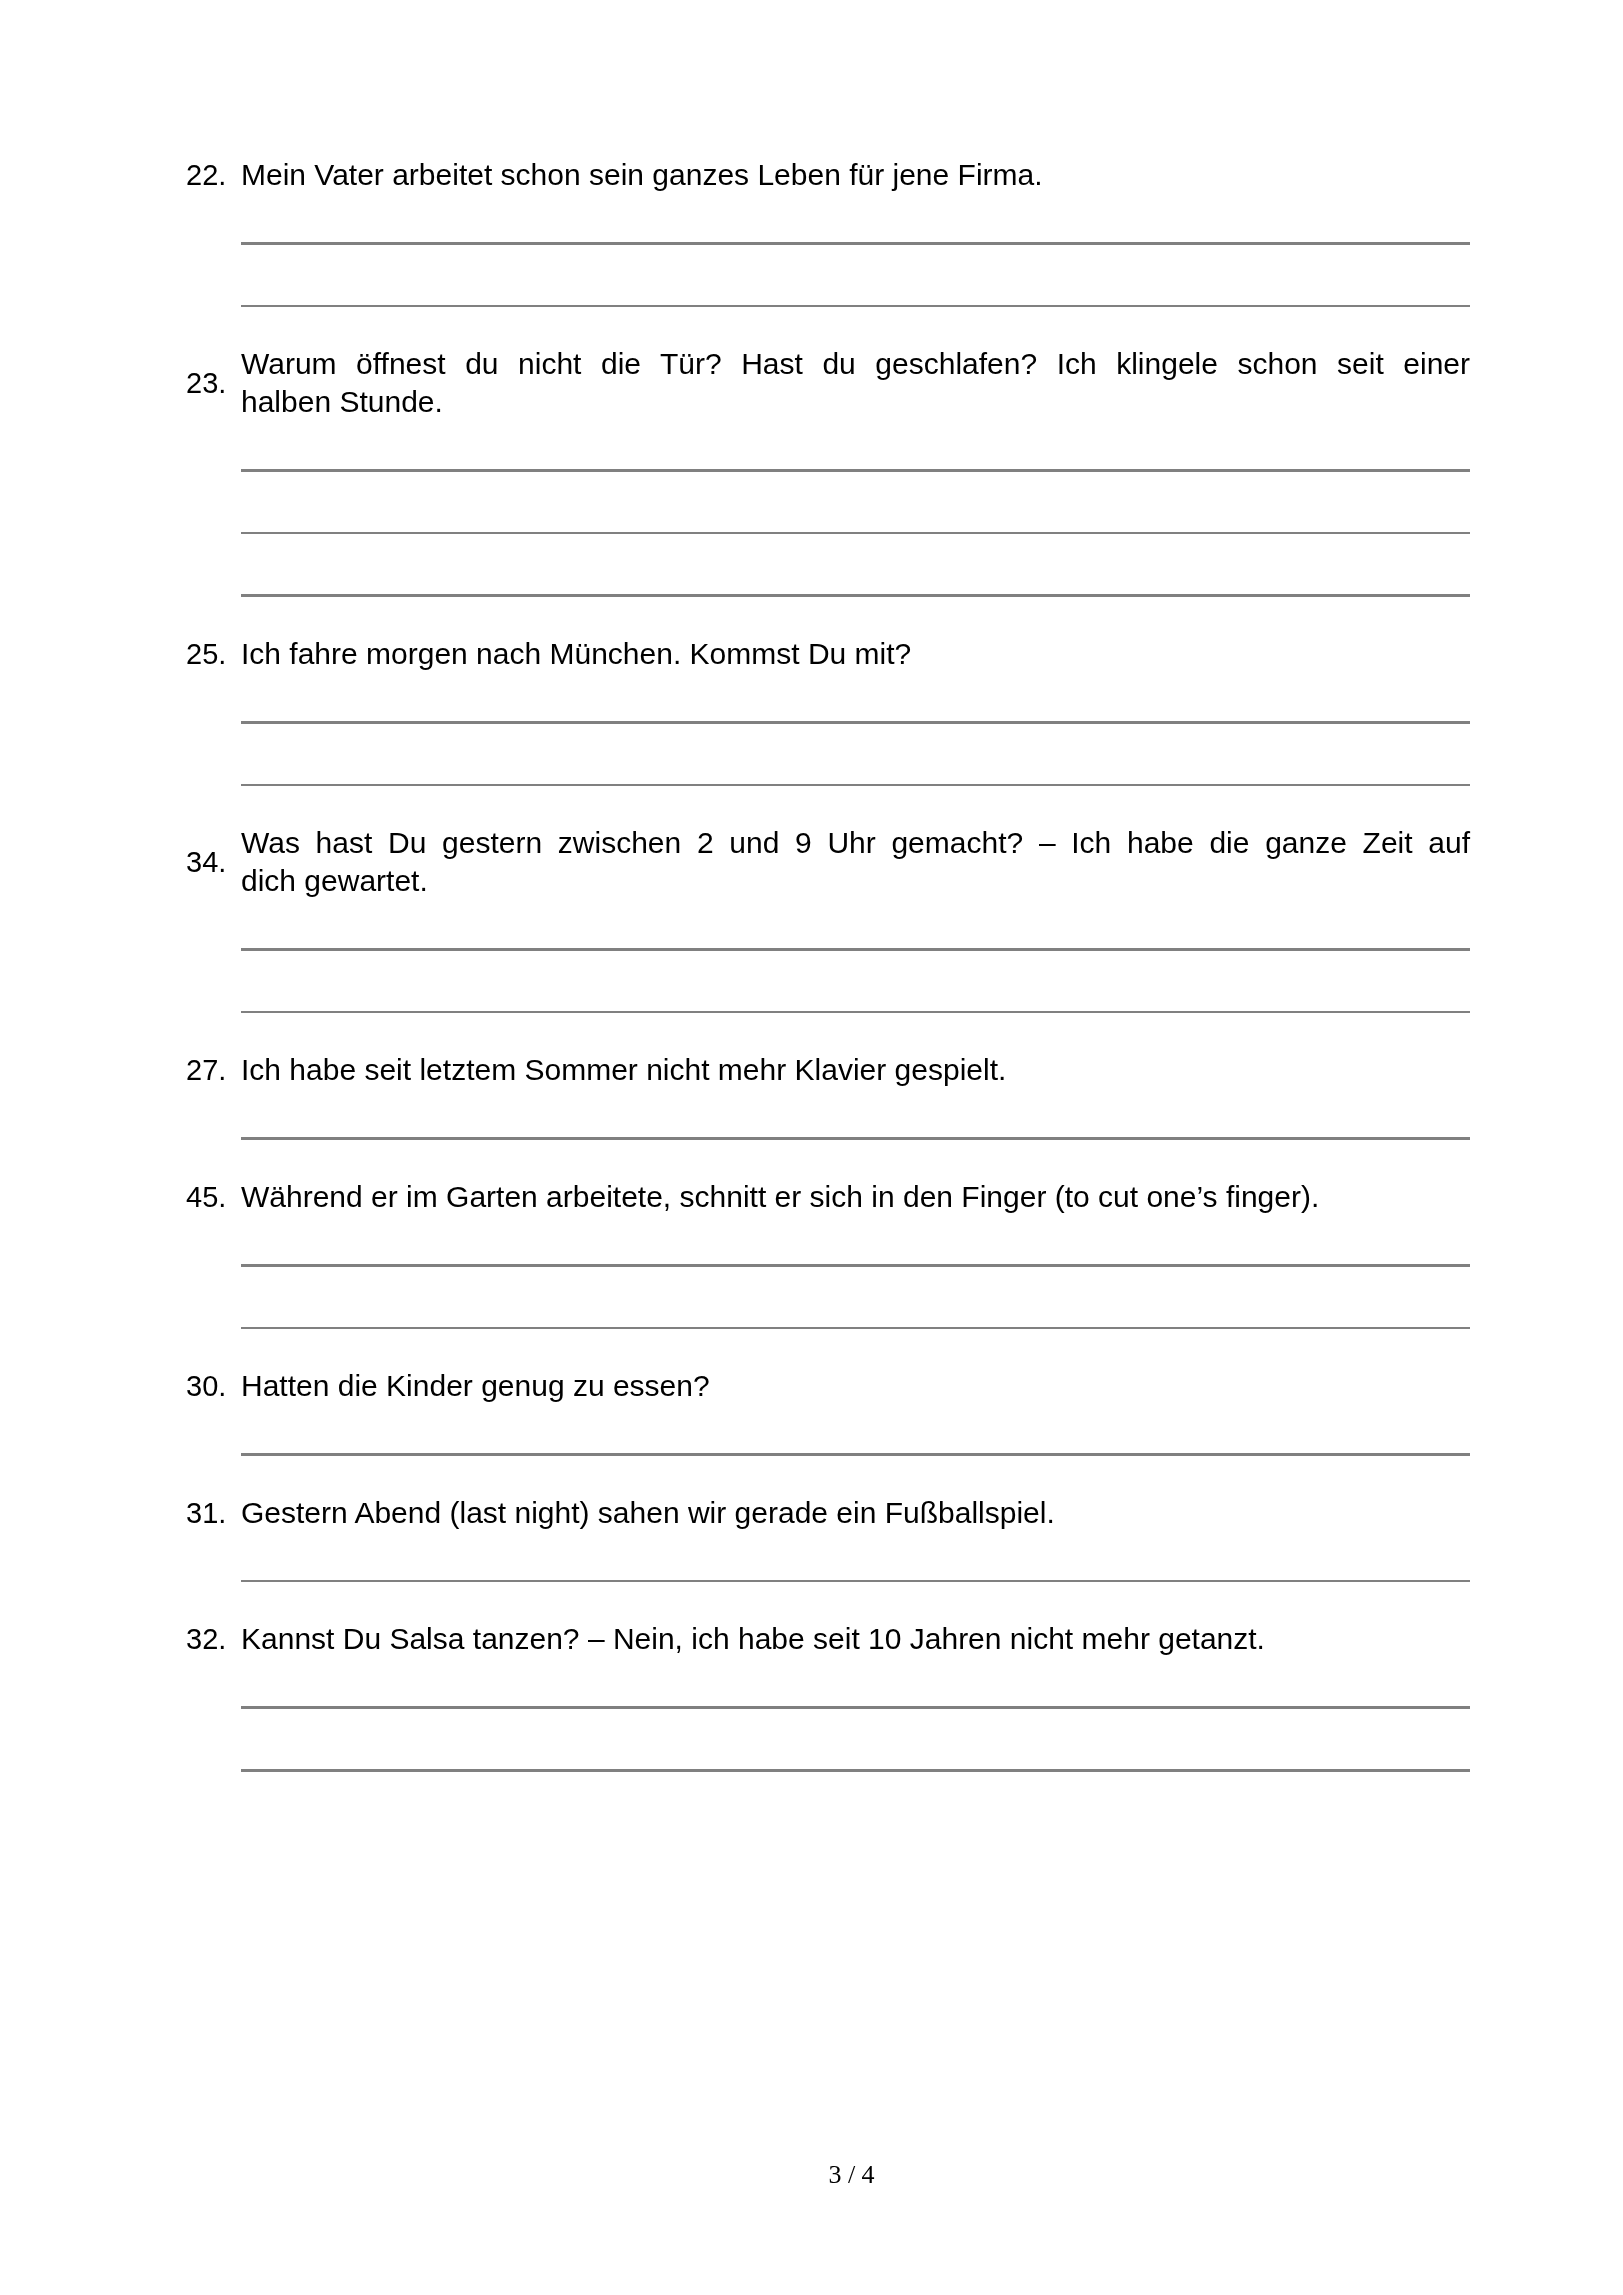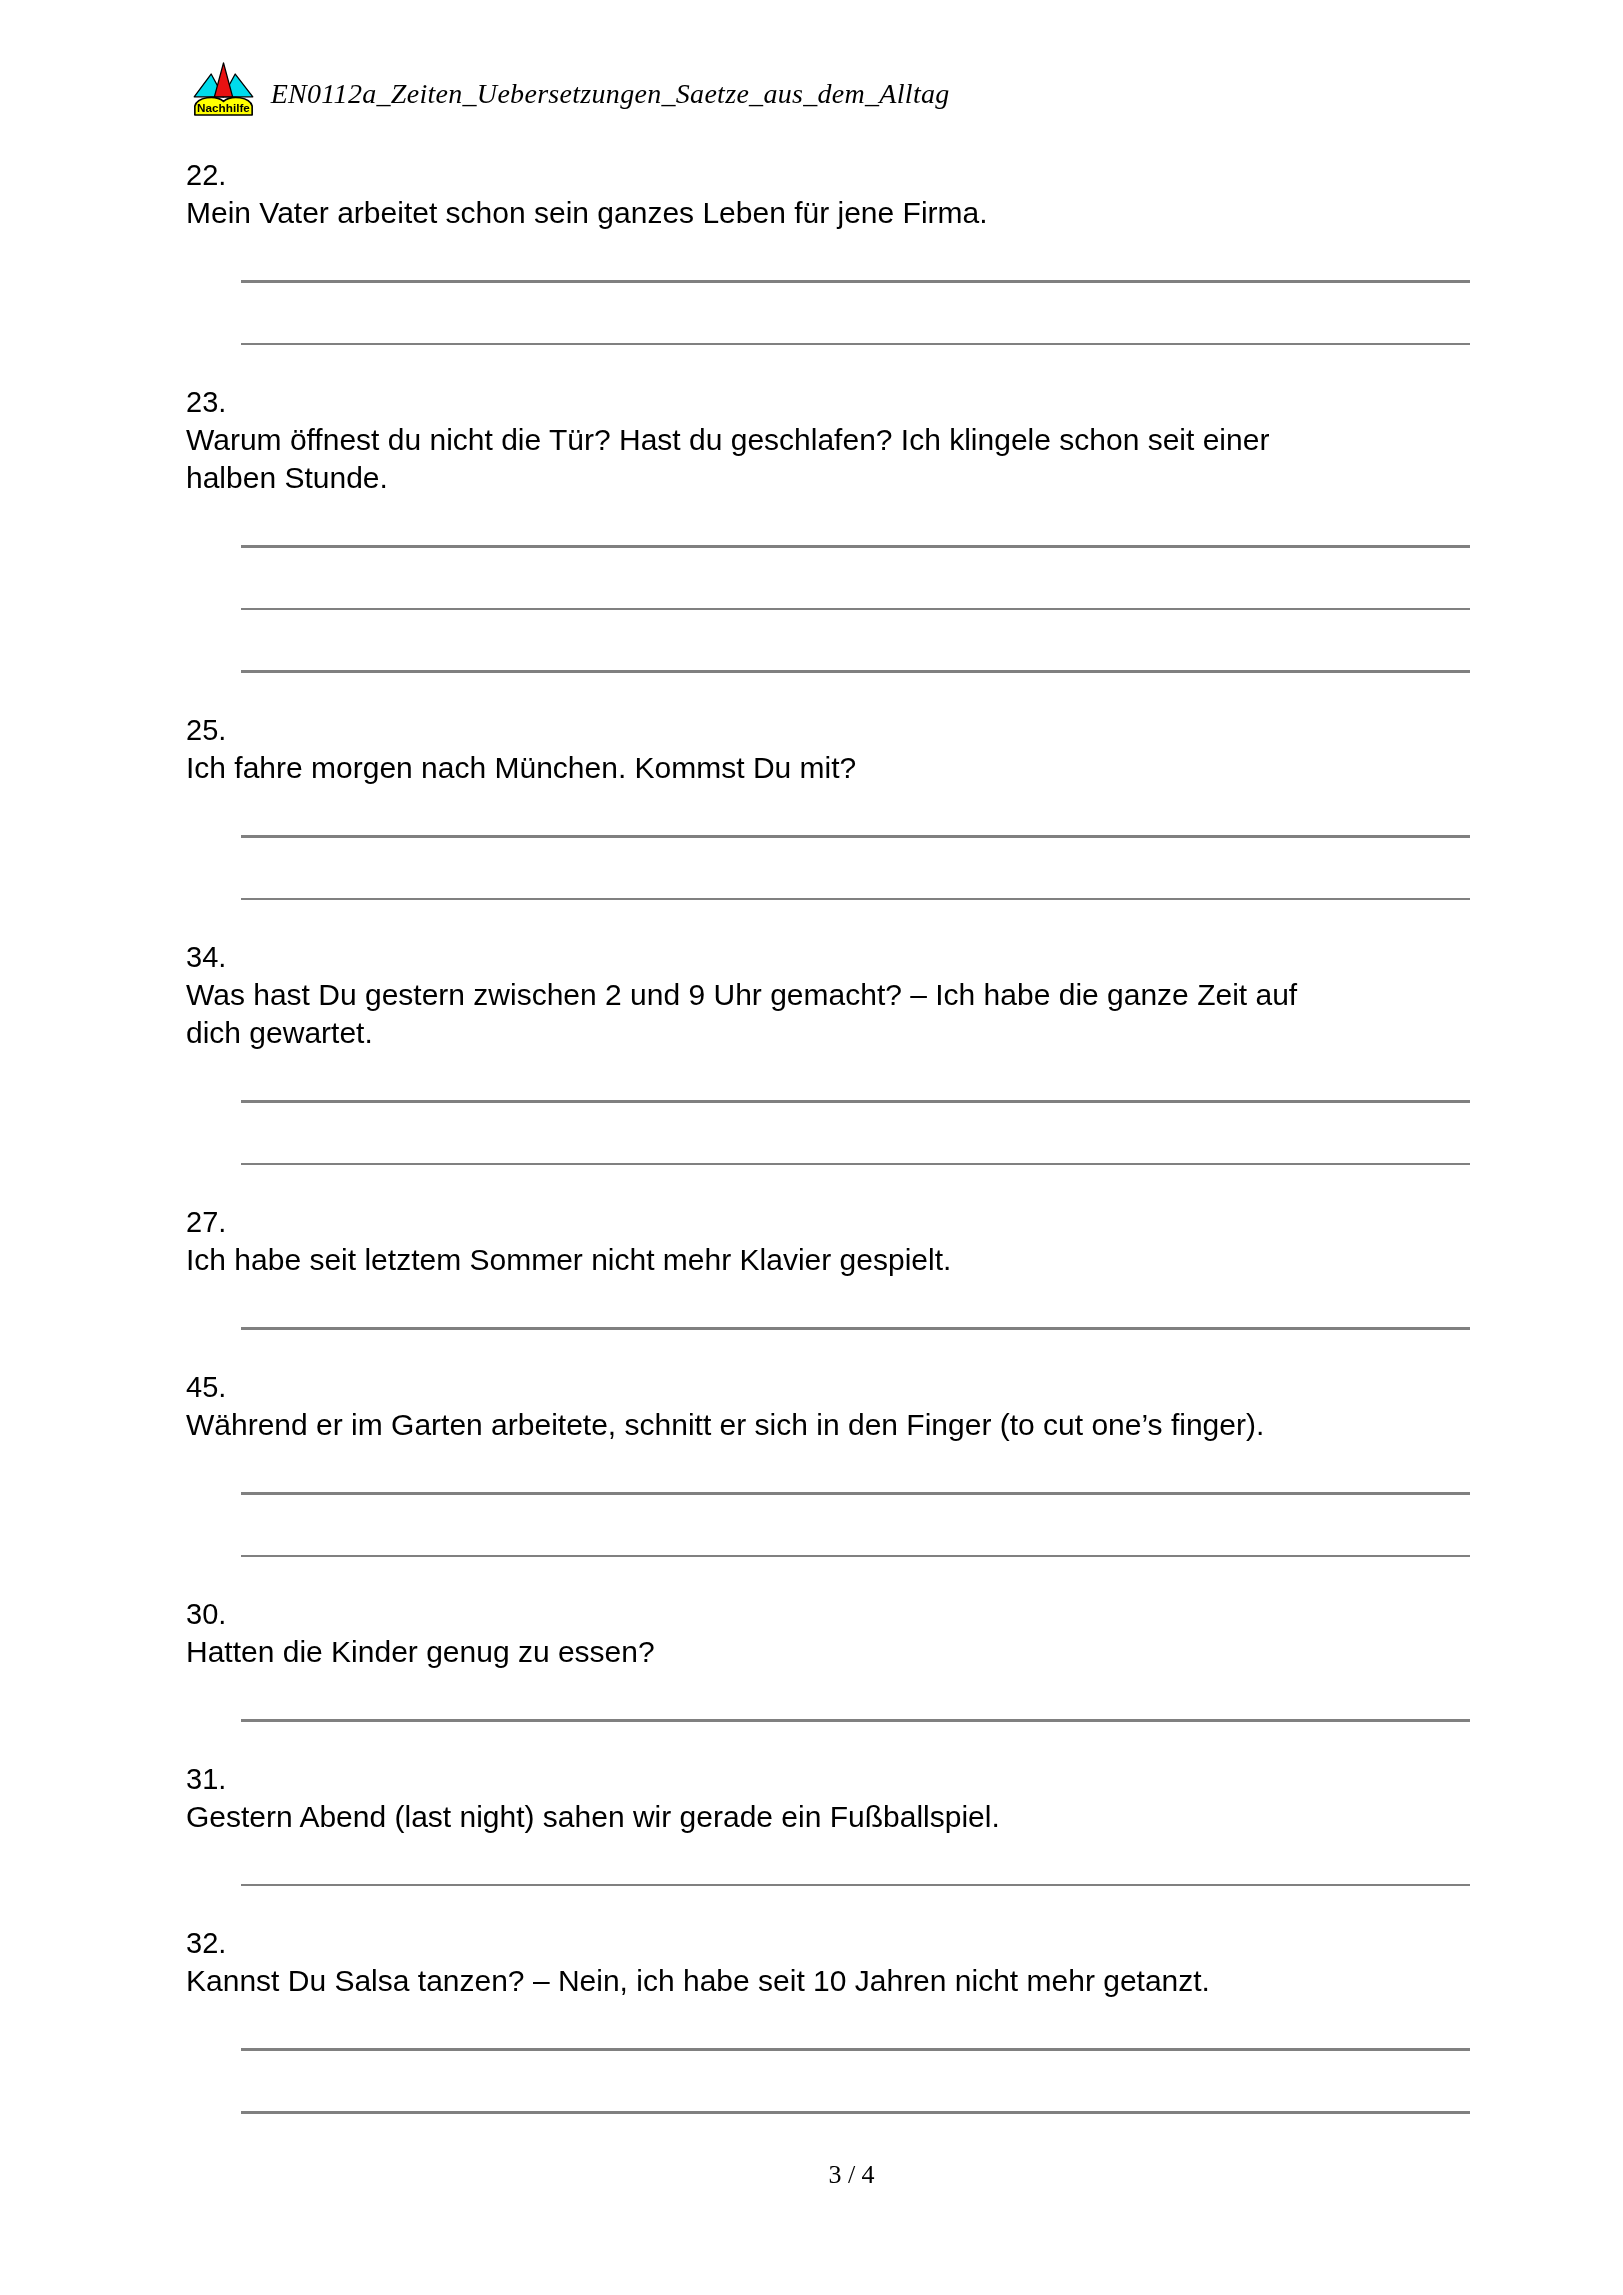--- a/index.html
+++ b/index.html
@@ -42,21 +42,21 @@
   }
 
   
   .questions {
     position: absolute;
     left: 186px;
     top: 156px;
     width: 1284px;
   }
   .question { margin-bottom: 38px; }
-  .qrow { display: flex; align-items: flex-start; flex-direction: column; }
+  .qrow { display: flex; align-items: center; }
   .qnum {
     flex: none;
     width: 55px;
     font-size: 29px;
     line-height: 38px;
   }
   .qtext {
     flex: 1 1 auto;
     font-size: 30px;
     line-height: 38px;
@@ -84,30 +84,20 @@
     font-family: "Liberation Serif", serif;
     font-size: 26px;
     padding-left: 40px;
   }
 </style>
 </head>
 <body>
 
 <div class="page">
 
-  <div class="page-header">
-    <svg class="logo-svg" viewBox="0 0 96 86" xmlns="http://www.w3.org/2000/svg">
-      <polygon points="3,55 29,20 48,55" fill="#00dcec" stroke="#000000" stroke-width="2" stroke-linejoin="round"></polygon>
-      <polygon points="47,55 66,20 93,55" fill="#00dcec" stroke="#000000" stroke-width="2" stroke-linejoin="round"></polygon>
-      <polygon points="34,55 48,3 62,55" fill="#e81212" stroke="#000000" stroke-width="2" stroke-linejoin="round"></polygon>
-      <path d="M 4,83 L 4,69 A 25,16 0 0 1 48,62 A 25,16 0 0 1 92,69 L 92,83 Z" fill="#ffff00" stroke="#000000" stroke-width="2.5" stroke-linejoin="round"></path>
-      <text x="48" y="79" text-anchor="middle" font-family="Liberation Sans, sans-serif" font-size="18" font-weight="bold" fill="#000000">Nachhilfe</text>
-    </svg>
-    <div class="doc-title">EN0112a_Zeiten_Uebersetzungen_Saetze_aus_dem_Alltag</div>
-  </div>
 
   <div class="questions">
     <div class="question">
       <div class="qrow">
         <span class="qnum">22.</span>
         <div class="qtext">
             <div class="qline">Mein Vater arbeitet schon sein ganzes Leben für jene Firma.</div>
           </div>
       </div>
     <div class="answer-line"></div>

